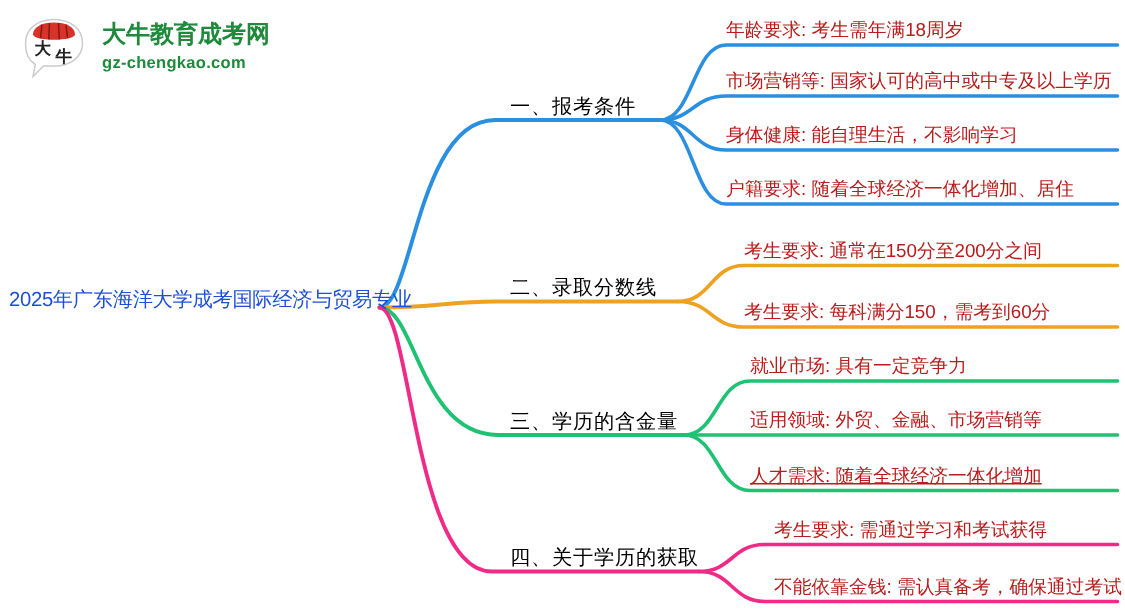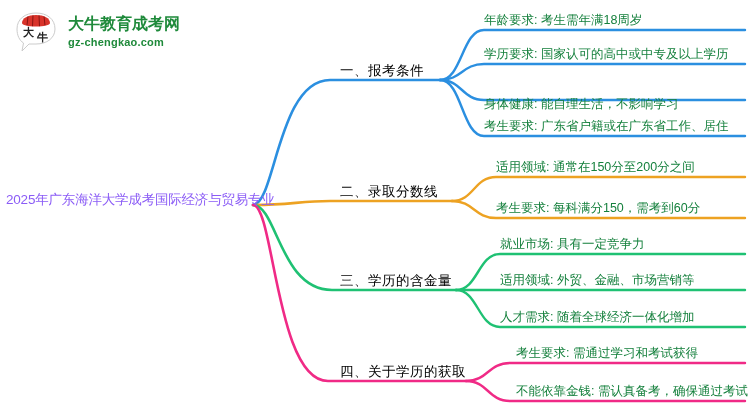--- a/index.html
+++ b/index.html
@@ -59,34 +59,34 @@
 
   
   .node {
     position: absolute;
     white-space: nowrap;
     color: #111111;
     font-family: "Liberation Sans", "DejaVu Sans", sans-serif;
   }
   .node-root {
     font-size: 13.5px;
-    color: #8b5cf6;
+    color: #1d4ed8;
     left: 6px;
     top: 191px;
     letter-spacing: -0.2px;
   }
   .node-main {
     font-size: 13.5px;
     color: #000000;
     letter-spacing: 0.5px;
     font-family: Liberation Serif, serif;
   }
   .node-leaf {
     font-size: 12.5px;
-    color: #15803d;
+    color: #b91c1c;
     letter-spacing: 0px;
   }
 </style>
 </head>
 <body>
 
 <div id="canvas">
 
   <div class="logo">
     <div class="logo-mark">
@@ -128,30 +128,30 @@
 
     <path d="M253,205 C274,205 276,381 328,381 L466,381" fill="none" stroke="#f02a86" stroke-width="2.6" stroke-linecap="round"></path>
     <path d="M466,381 C488,381 488,363 510,363 L745,363" fill="none" stroke="#f02a86" stroke-width="2.4" stroke-linecap="round"></path>
     <path d="M466,381 C488,381 488,401 510,401 L745,401" fill="none" stroke="#f02a86" stroke-width="2.4" stroke-linecap="round"></path>
   </svg>
 
   <div class="node node-root">2025年广东海洋大学成考国际经济与贸易专业</div>
 
   <div class="node node-main" style="left:340px; top:62px;">一、报考条件</div>
   <div class="node node-leaf" style="left:484px; top:12px;">年龄要求: 考生需年满18周岁</div>
-  <div class="node node-leaf" style="left:484px; top:46px;">学历要求: 国家认可的高中或中专及以上学历</div>
-  <div class="node node-leaf" style="left:484px; top:82px;margin-top:14px;">身体健康: 能自理生活，不影响学习</div>
-  <div class="node node-leaf" style="left:484px; top:118px;">考生要求: 广东省户籍或在广东省工作、居住</div>
+  <div class="node node-leaf" style="left:484px; top:46px;">市场营销等: 国家认可的高中或中专及以上学历</div>
+  <div class="node node-leaf" style="left:484px; top:82px;">身体健康: 能自理生活，不影响学习</div>
+  <div class="node node-leaf" style="left:484px; top:118px;">户籍要求: 随着全球经济一体化增加、居住</div>
 
   <div class="node node-main" style="left:340px; top:183px;">二、录取分数线</div>
-  <div class="node node-leaf" style="left:496px; top:159px;">适用领域: 通常在150分至200分之间</div>
+  <div class="node node-leaf" style="left:496px; top:159px;">考生要求: 通常在150分至200分之间</div>
   <div class="node node-leaf" style="left:496px; top:200px;">考生要求: 每科满分150，需考到60分</div>
 
   <div class="node node-main" style="left:340px; top:272px;">三、学历的含金量</div>
   <div class="node node-leaf" style="left:500px; top:236px;">就业市场: 具有一定竞争力</div>
   <div class="node node-leaf" style="left:500px; top:272px;">适用领域: 外贸、金融、市场营销等</div>
-  <div class="node node-leaf" style="left:500px; top:309px;">人才需求: 随着全球经济一体化增加</div>
+  <div class="node node-leaf" style="left:500px; top:309px;text-decoration:underline;">人才需求: 随着全球经济一体化增加</div>
 
   <div class="node node-main" style="left:340px; top:363px;">四、关于学历的获取</div>
   <div class="node node-leaf" style="left:516px; top:345px;">考生要求: 需通过学习和考试获得</div>
   <div class="node node-leaf" style="left:516px; top:383px;">不能依靠金钱: 需认真备考，确保通过考试</div>
 
 </div>
 
 </body></html>

